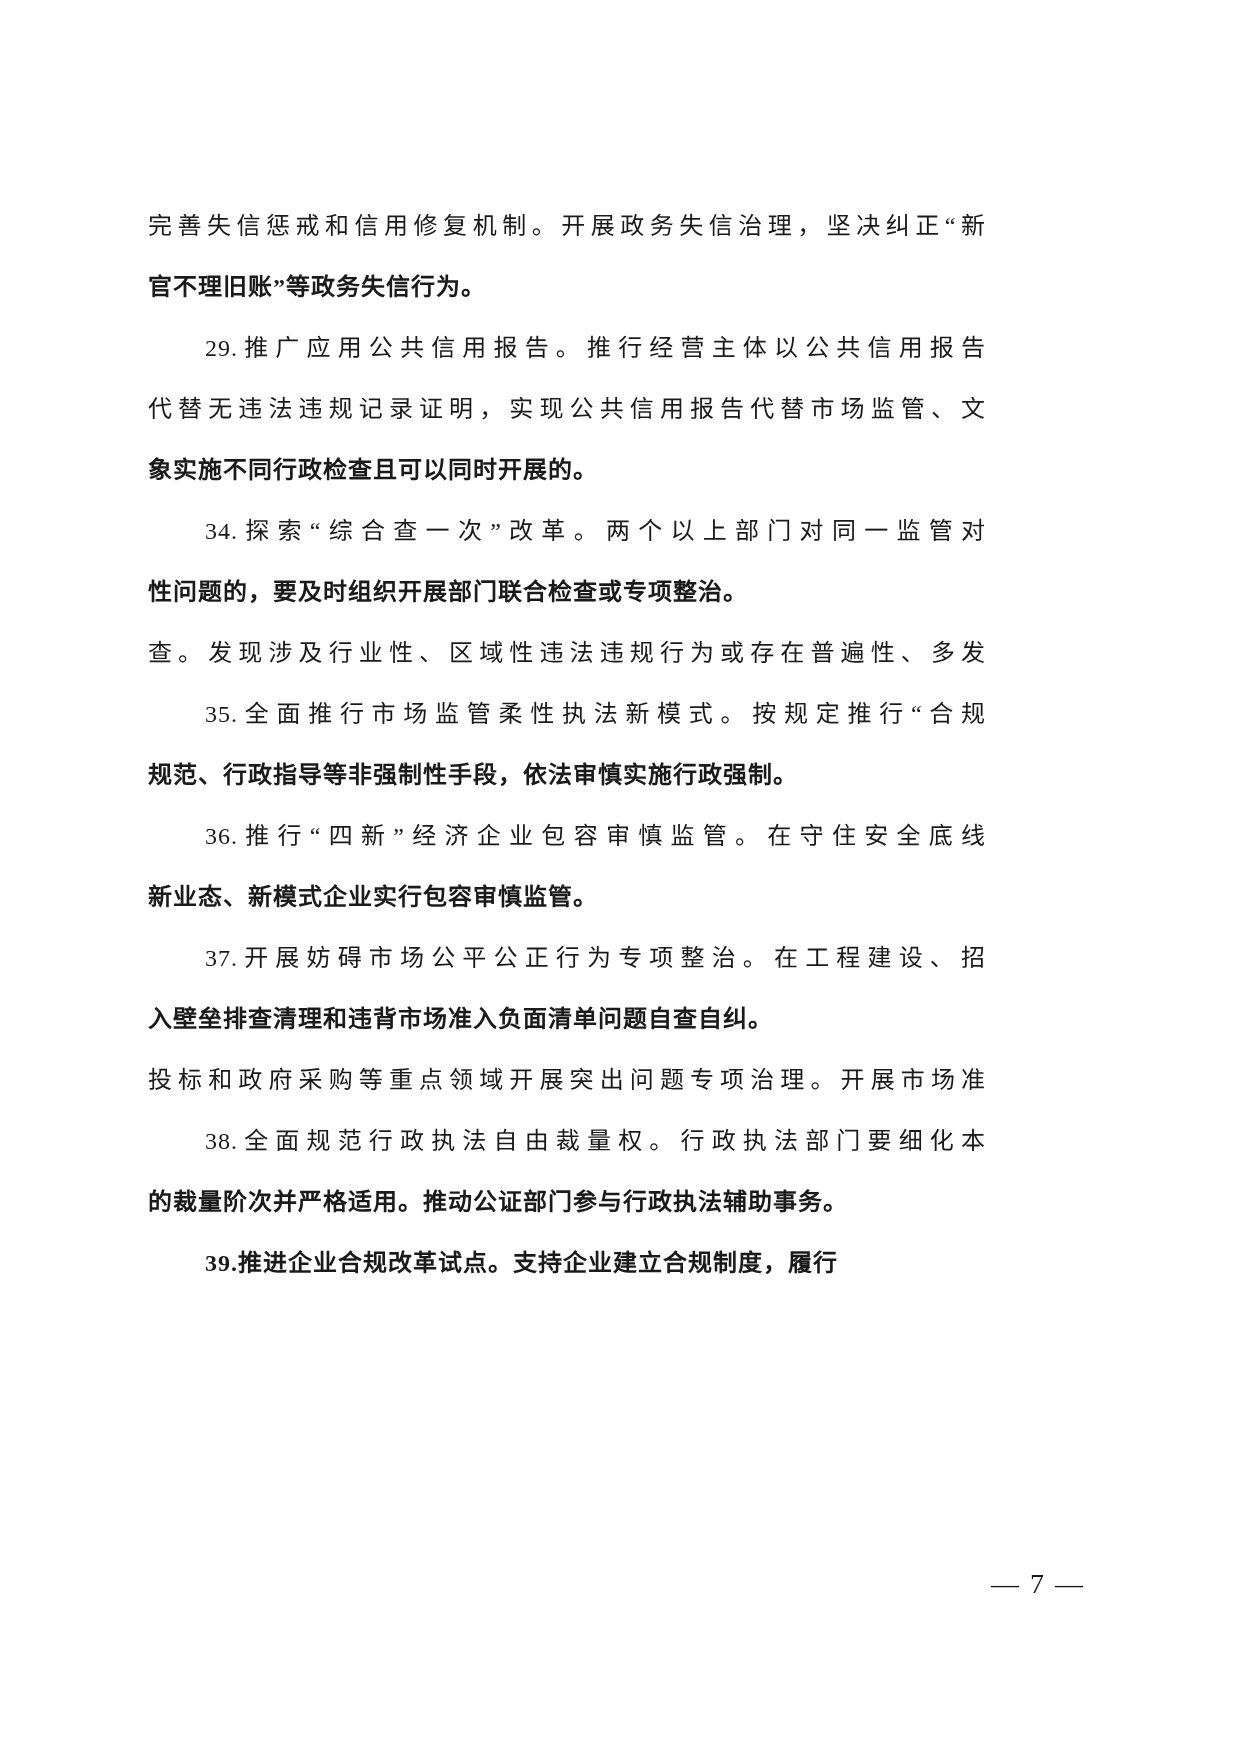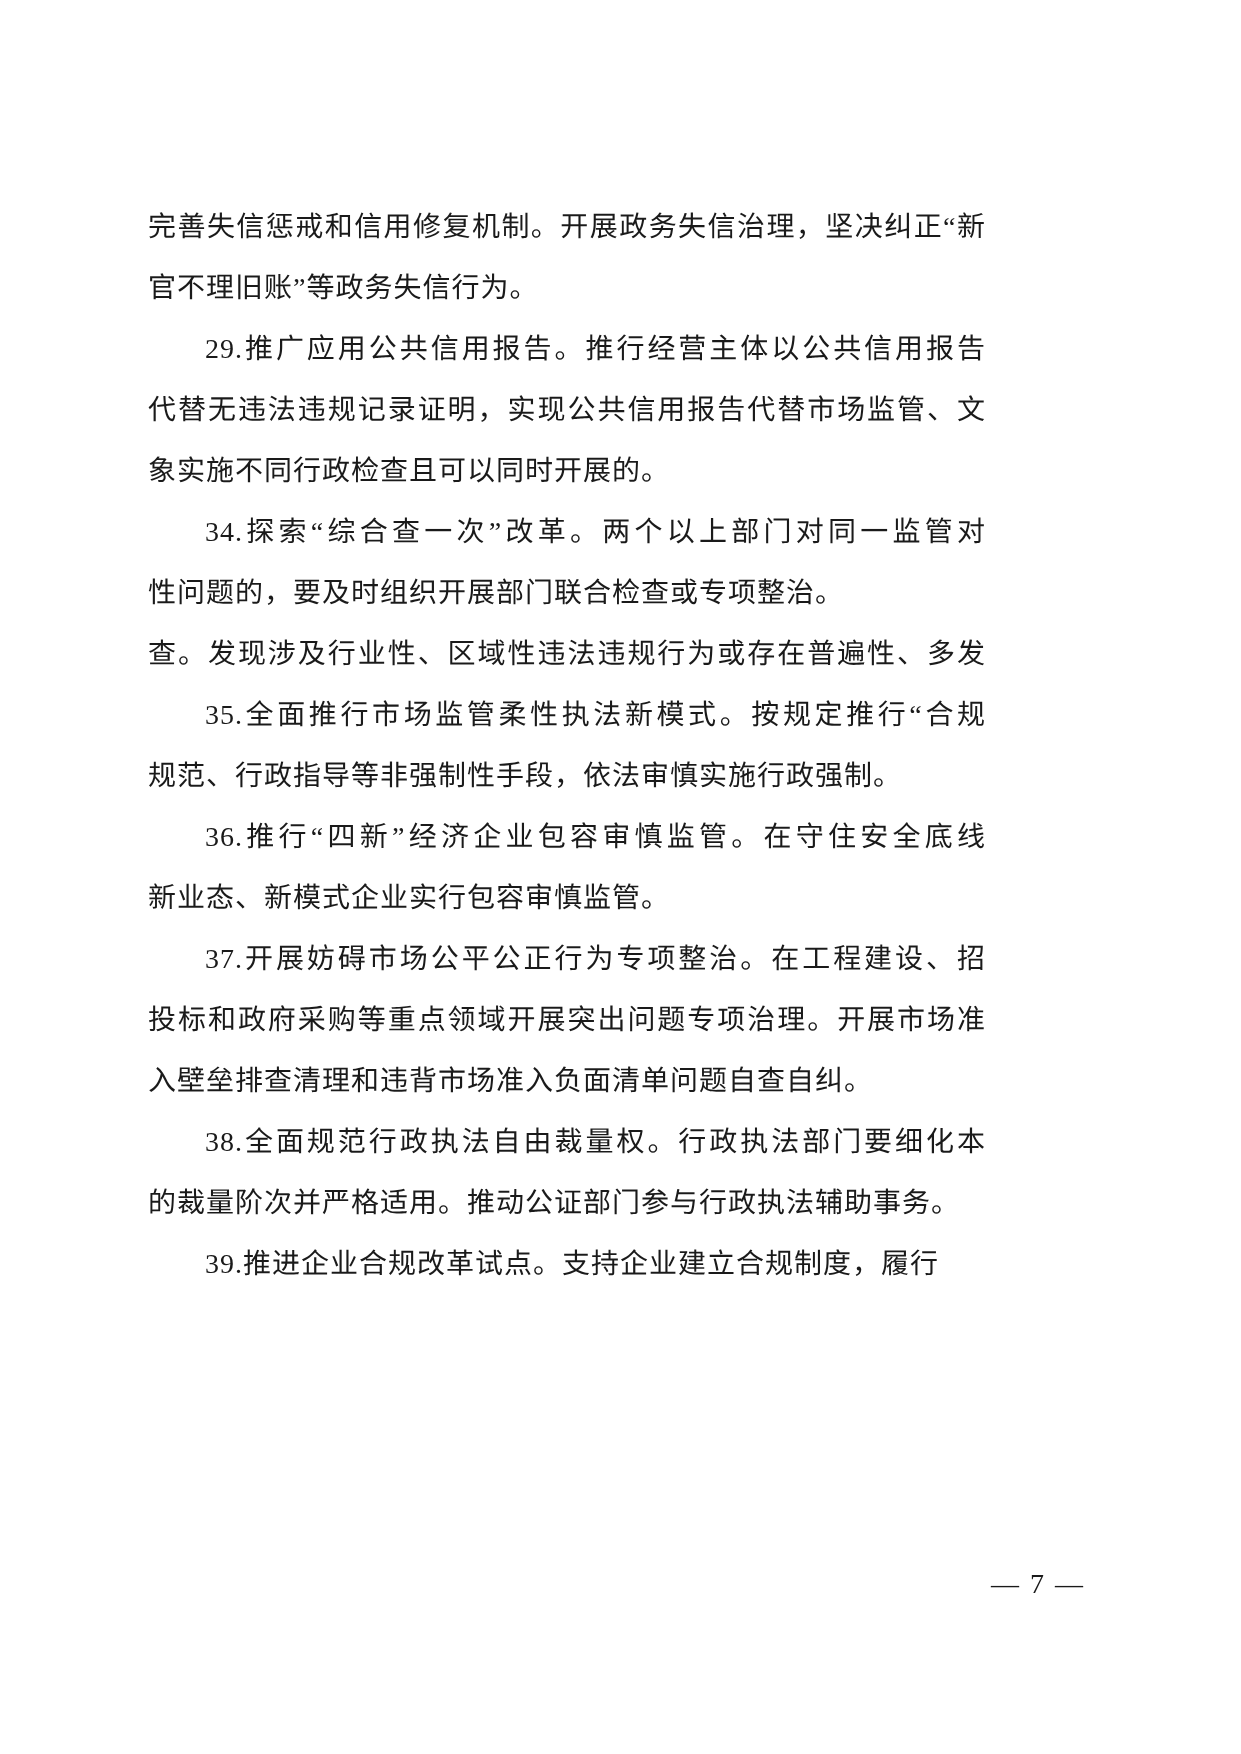--- a/index.html
+++ b/index.html
@@ -22,30 +22,31 @@
   }
   .text-block {
     position: absolute;
     left: 148px;
     top: 196px;
     width: 838px;
   }
   .line {
     height: 61px;
     line-height: 61px;
-    font-size: 28px;
+    font-size: 24px;
     letter-spacing: 1px;
     text-align: justify;
     text-align-last: justify;
     white-space: normal;
     overflow: hidden;
   }
   .line.last {
     text-align: left;
     text-align-last: left;
+    font-weight: bold;
   }
   .line.indent {
     text-indent: 57px;
   }
   .page-footer {
     position: absolute;
     right: 156px;
     top: 1568px;
     font-size: 28px;
     letter-spacing: 2px;
@@ -63,22 +64,22 @@
       <div class="line">代替无违法违规记录证明，实现公共信用报告代替市场监管、文</div>
       <div class="line last">象实施不同行政检查且可以同时开展的。</div>
       <div class="line indent">34.探索“综合查一次”改革。两个以上部门对同一监管对</div>
       <div class="line last">性问题的，要及时组织开展部门联合检查或专项整治。</div>
       <div class="line">查。发现涉及行业性、区域性违法违规行为或存在普遍性、多发</div>
       <div class="line indent">35.全面推行市场监管柔性执法新模式。按规定推行“合规</div>
       <div class="line last">规范、行政指导等非强制性手段，依法审慎实施行政强制。</div>
       <div class="line indent">36.推行“四新”经济企业包容审慎监管。在守住安全底线</div>
       <div class="line last">新业态、新模式企业实行包容审慎监管。</div>
       <div class="line indent">37.开展妨碍市场公平公正行为专项整治。在工程建设、招</div>
+      <div class="line last">入壁垒排查清理和违背市场准入负面清单问题自查自纠。</div>
       <div class="line">投标和政府采购等重点领域开展突出问题专项治理。开展市场准</div>
-      <div class="line last">入壁垒排查清理和违背市场准入负面清单问题自查自纠。</div>
       <div class="line indent">38.全面规范行政执法自由裁量权。行政执法部门要细化本</div>
       <div class="line last">的裁量阶次并严格适用。推动公证部门参与行政执法辅助事务。</div>
       <div class="line indent last">39.推进企业合规改革试点。支持企业建立合规制度，履行</div>
     </main>
   <footer class="page-footer">
     <span>— 7 —</span>
   </footer>
 </div>
 
 </body></html>

